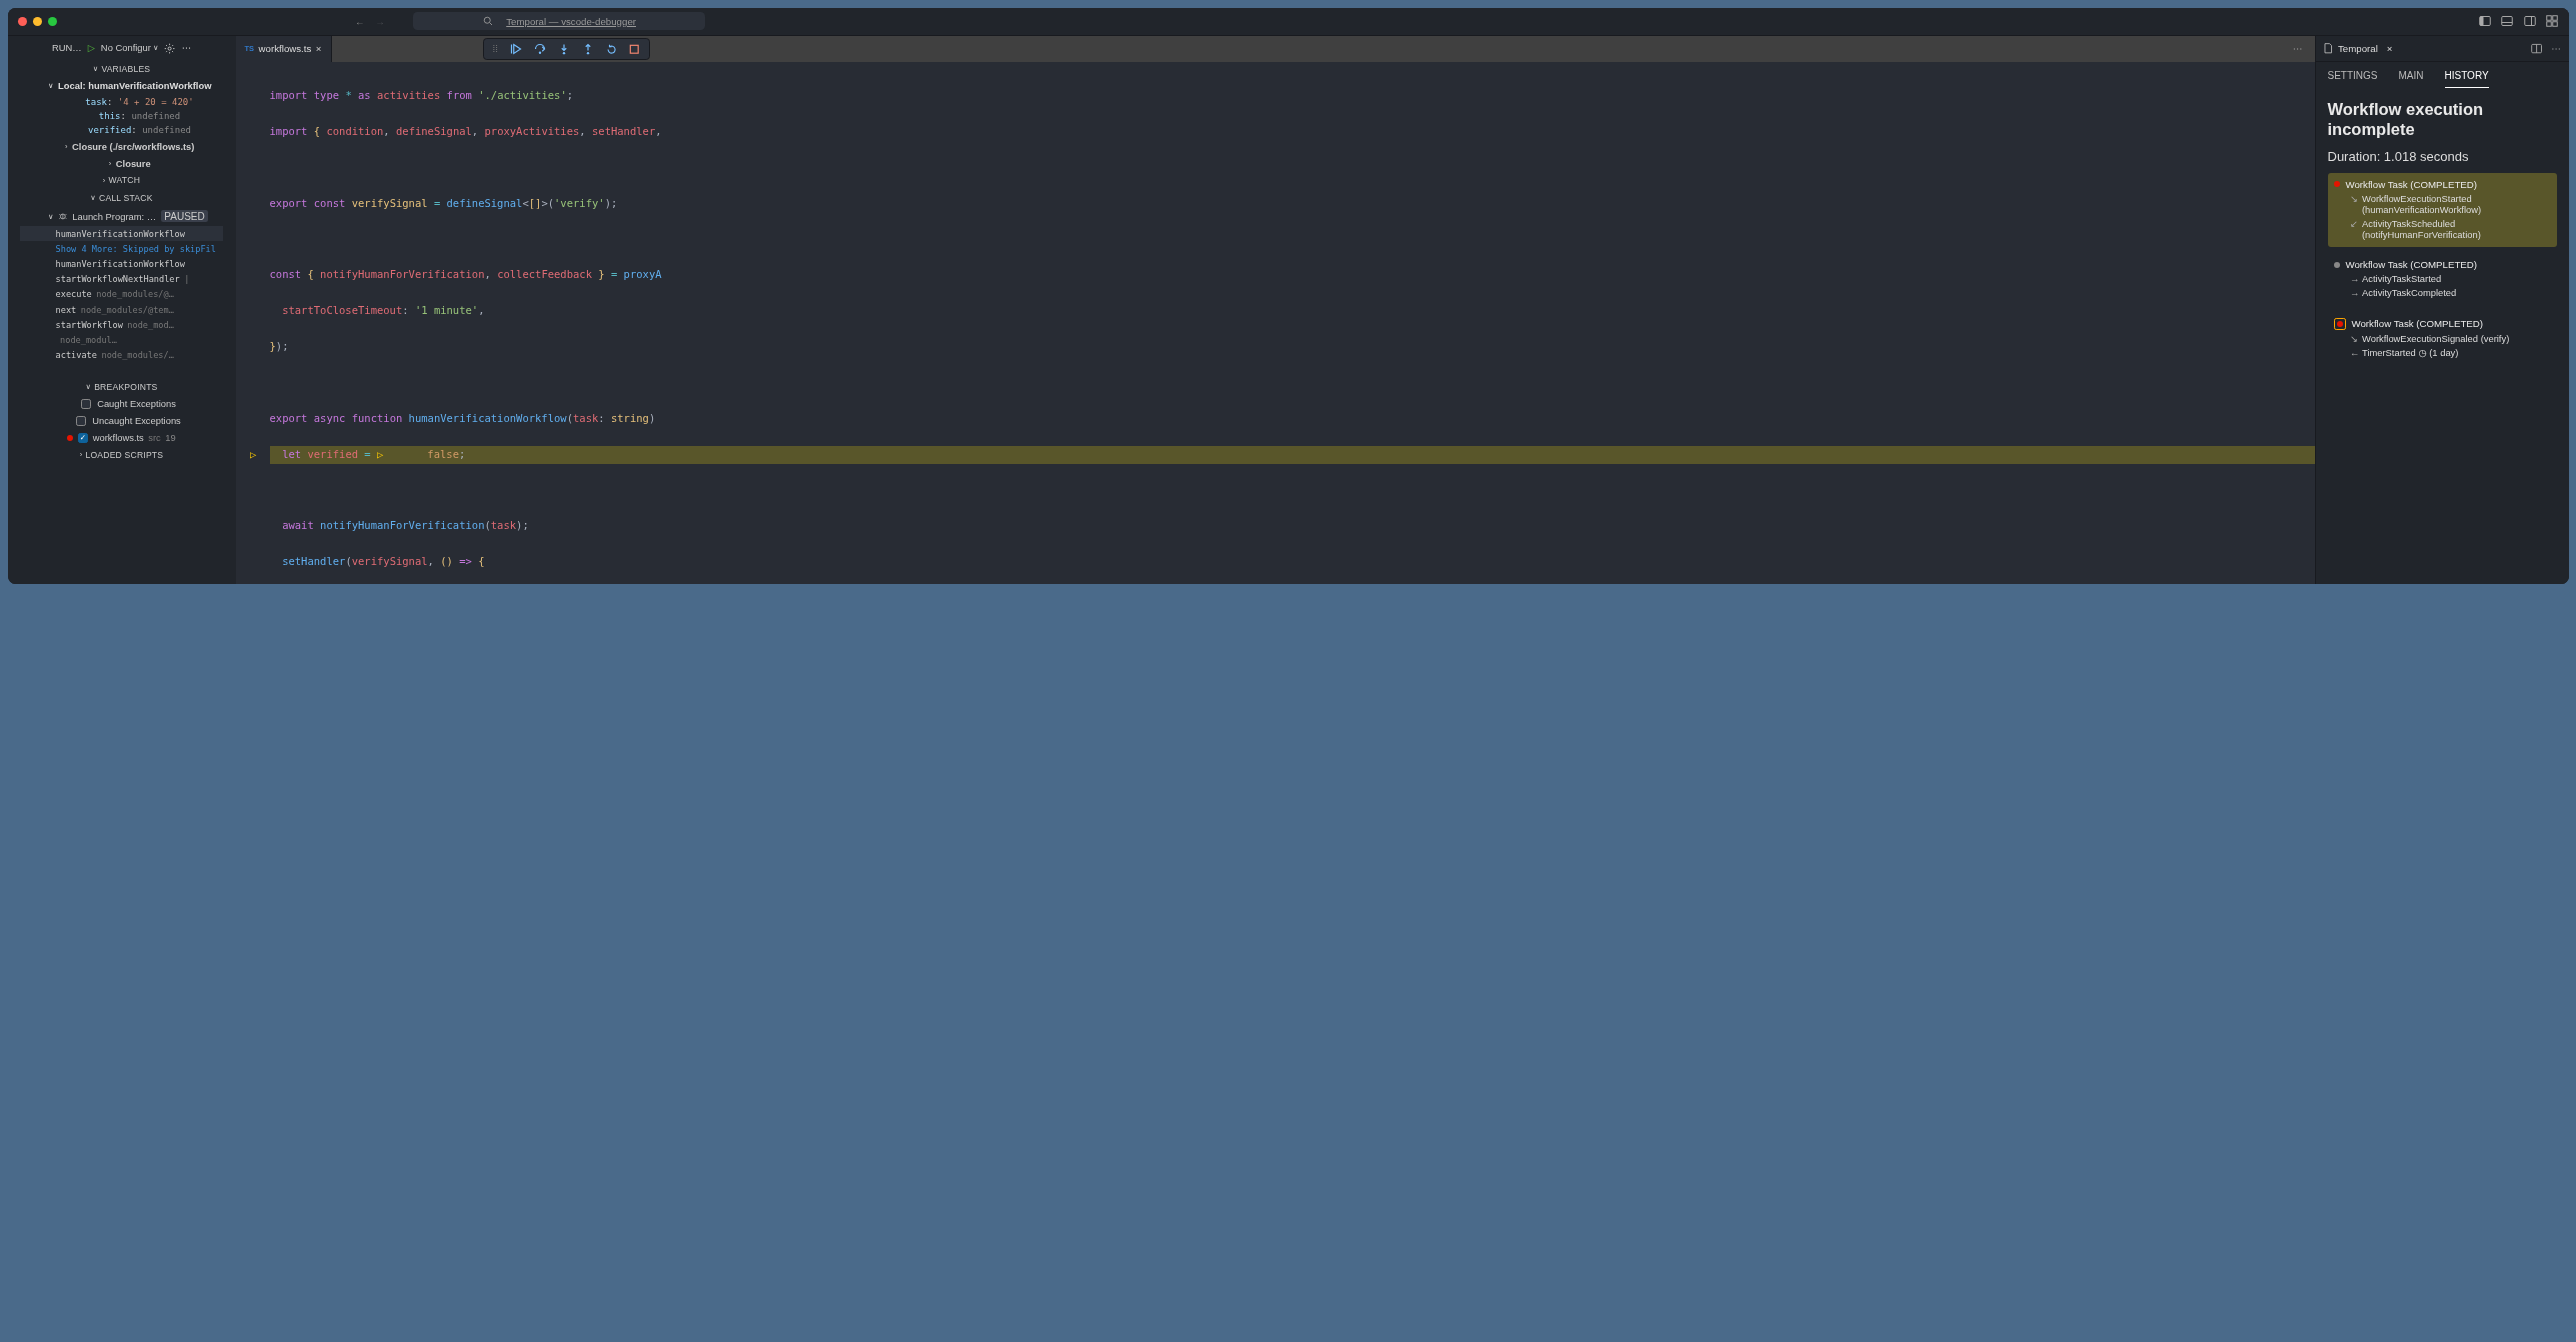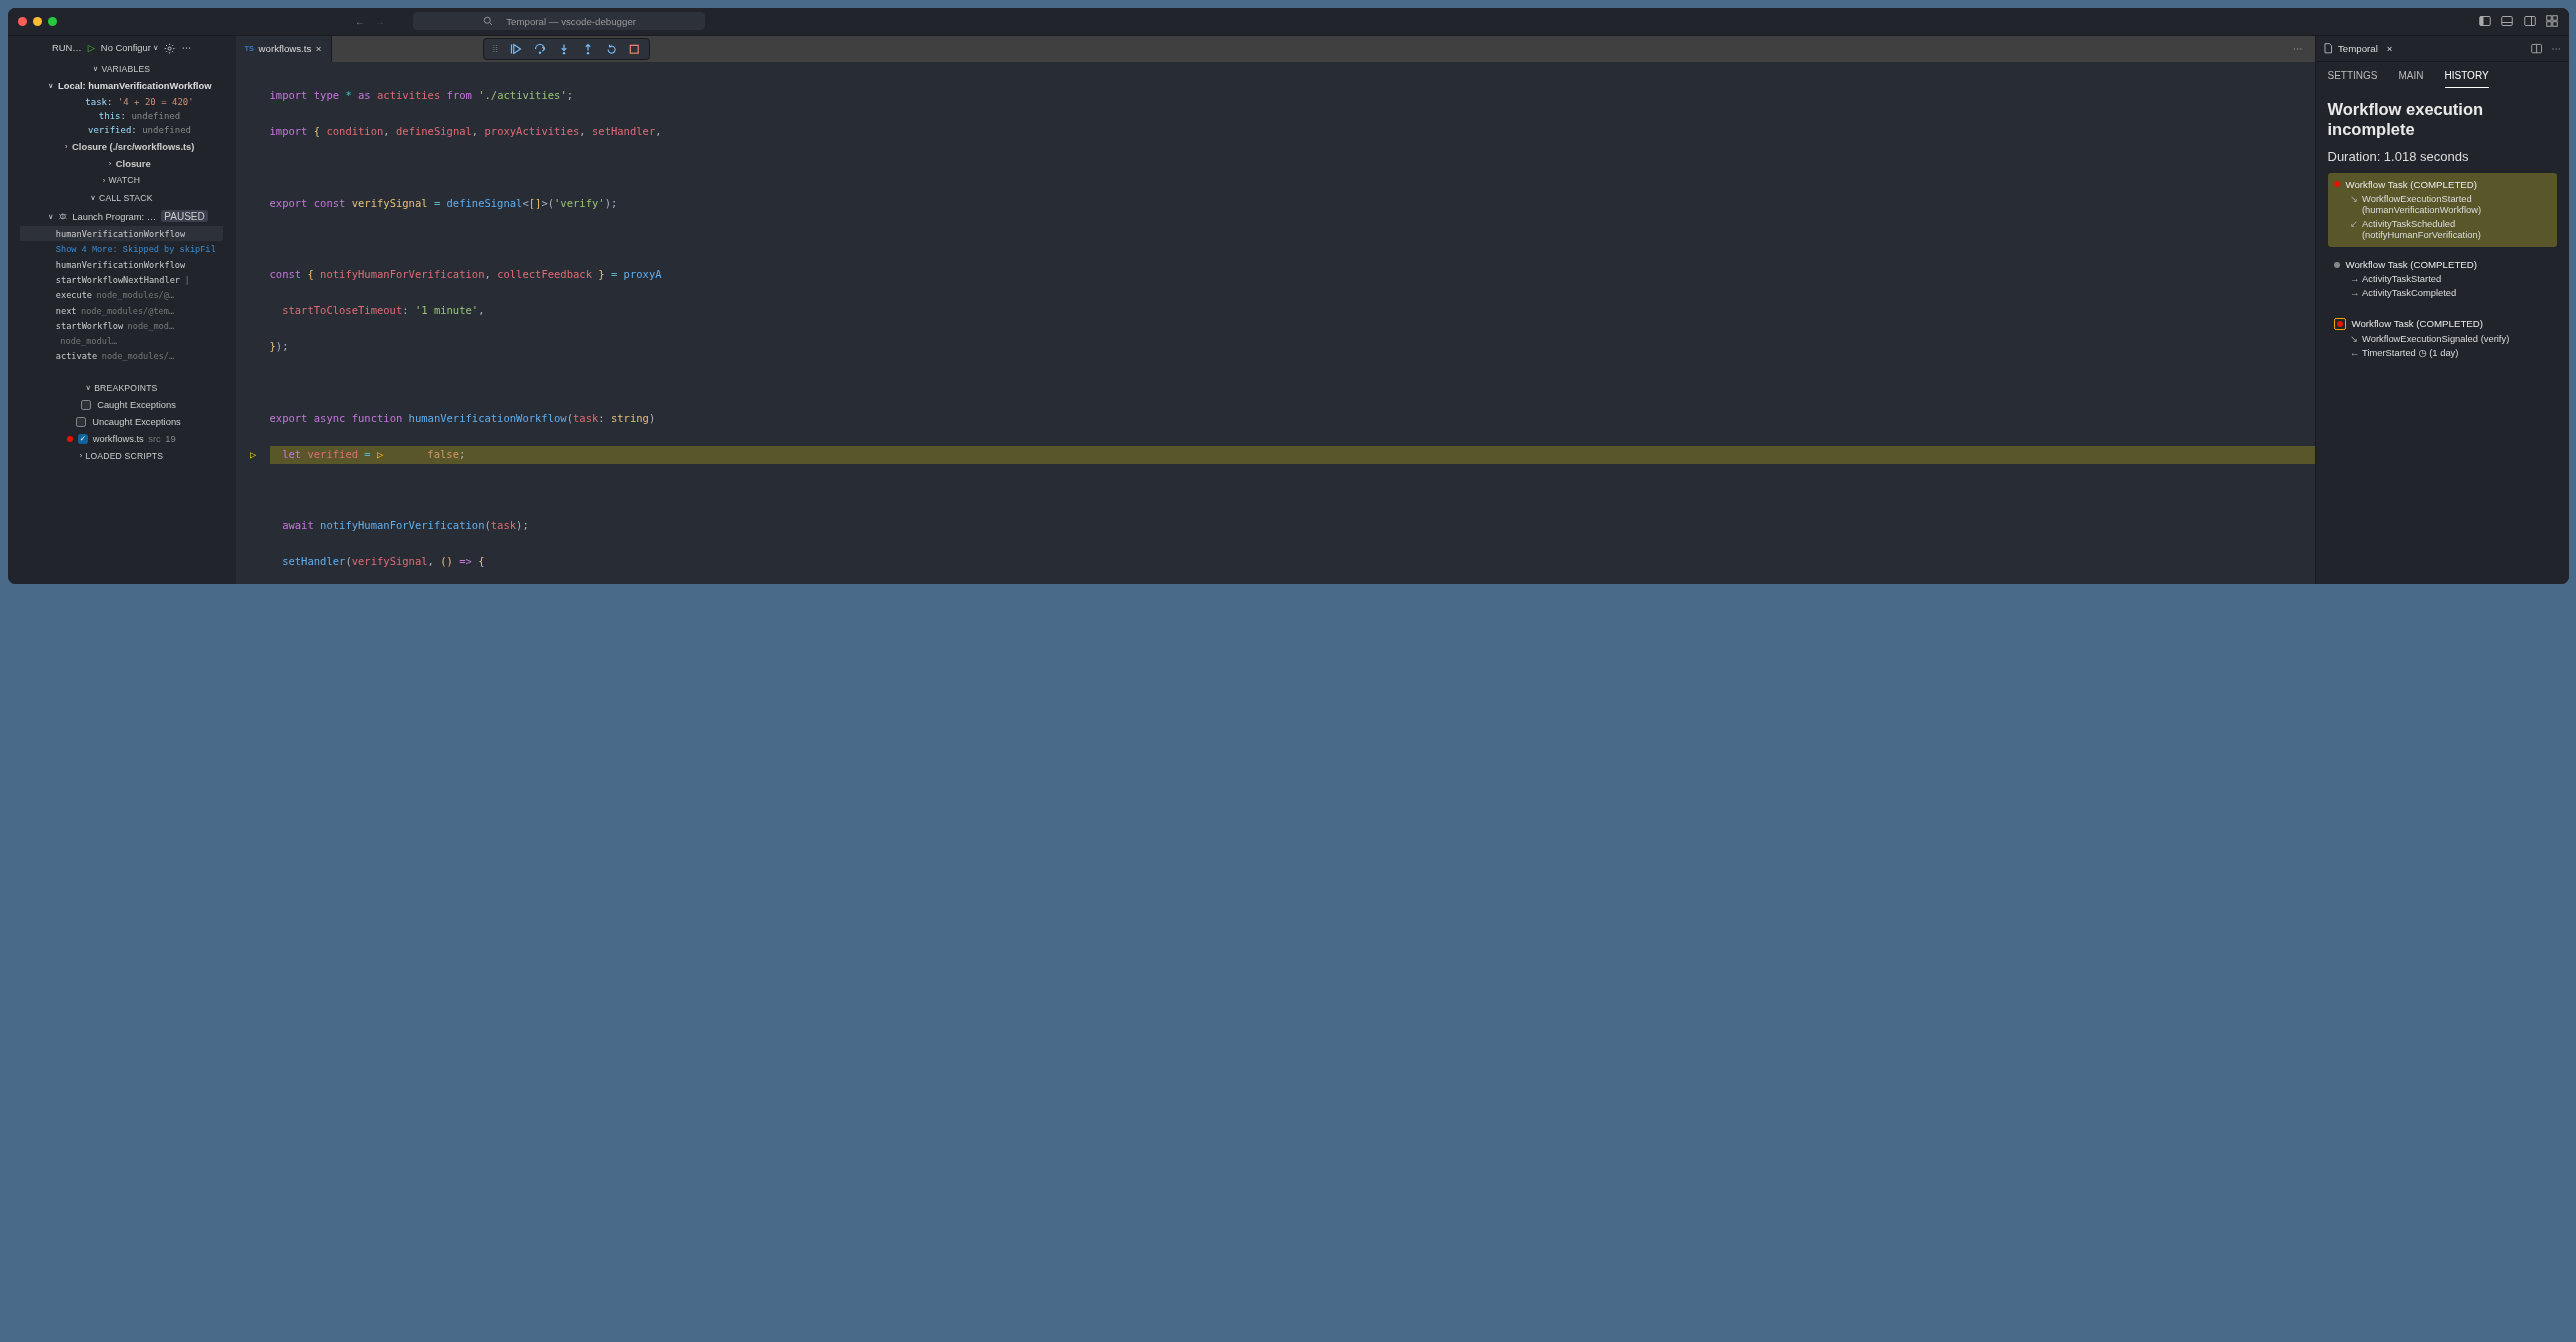--- a/index.html
+++ b/index.html
@@ -37,20 +37,21 @@
   flex: 0 0 292px;
   margin-left: 22.4px;
   background: #2c313a;
   border-radius: 4.5px;
   height: 18px;
   display: flex;
   align-items: center;
   justify-content: center;
   gap: 14px;
   color: #999;
+  text-decoration: underline;
 }
 .titlebar-right {
   margin-left: auto;
   display: flex;
   gap: 10.5px;
   color: #aaa;
 }
 .main-area {
   flex: 1;
   display: flex;
@@ -119,21 +120,21 @@
   padding: 2.6px 7.5px 2.6px 36px;
   font-family: "Menlo","Consolas",monospace;
   font-size: 8.6px;
   color: #ccc;
   white-space: nowrap;
   overflow: hidden;
   text-overflow: ellipsis;
 }
 .stack-frame.active { background: #2c313a; }
 .frame-path { color: #777; margin-left: 4.5px; }
-.skipped { color: #3a8cd6; font-family: Liberation Mono, monospace; }
+.skipped { color: #3a8cd6; }
 .bp-line {
   padding: 3px 7.5px 3px 21px;
   display: flex; align-items: center; gap: 6px;
 }
 .checkbox {
   width: 10.5px; height: 10.5px; border: 0.9px solid #888; border-radius: 2.2px;
   background: #2c313a;
 }
 .checkbox.checked {
   background: #0e639c; border-color: #0e639c;

